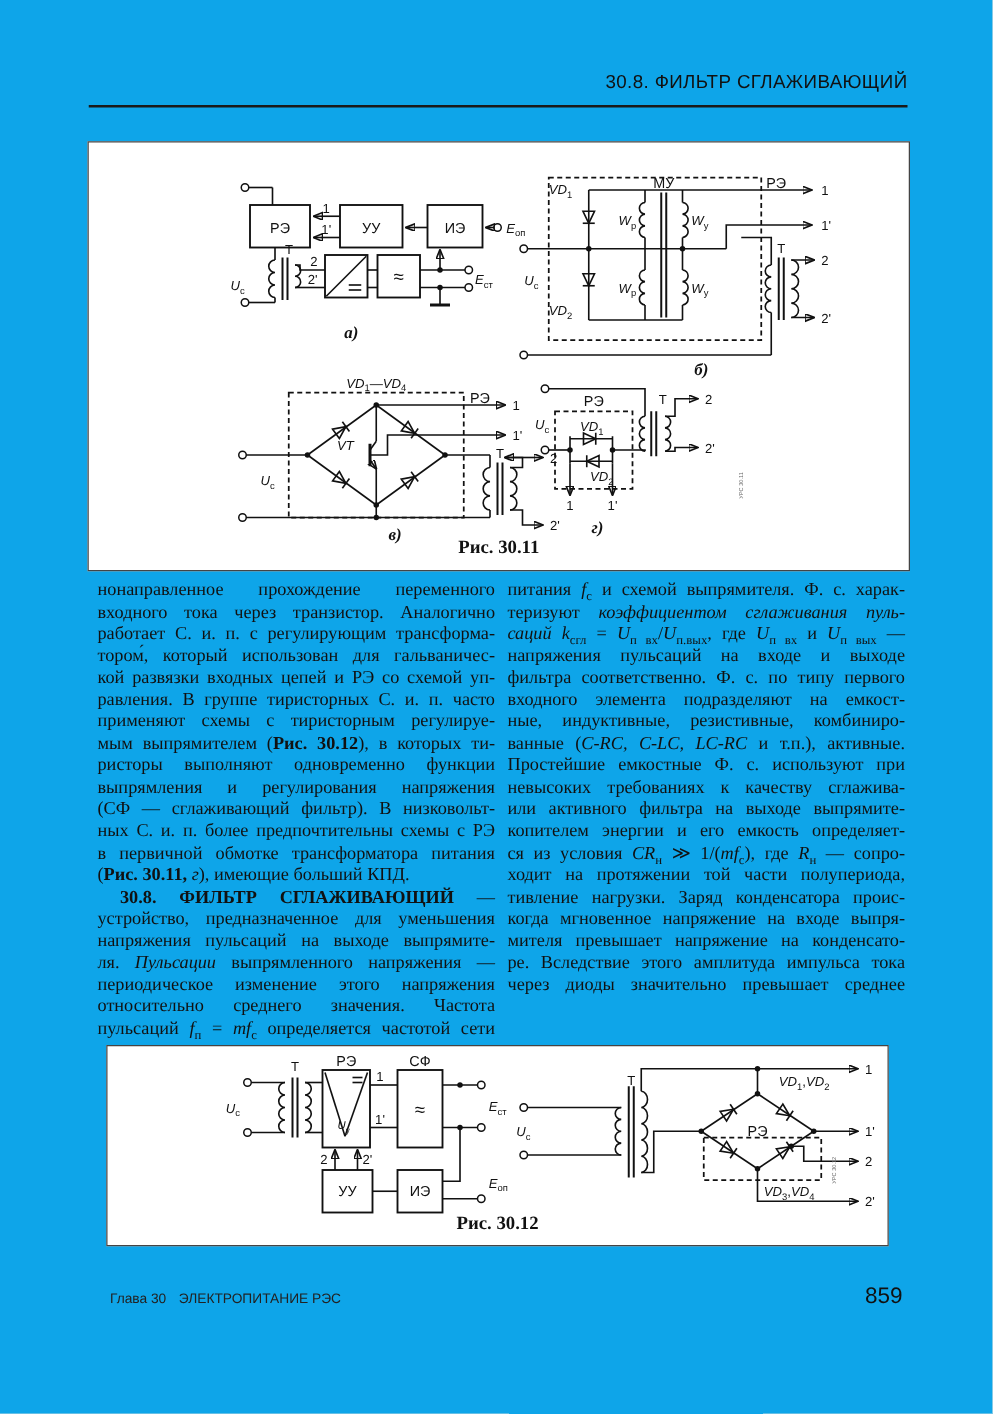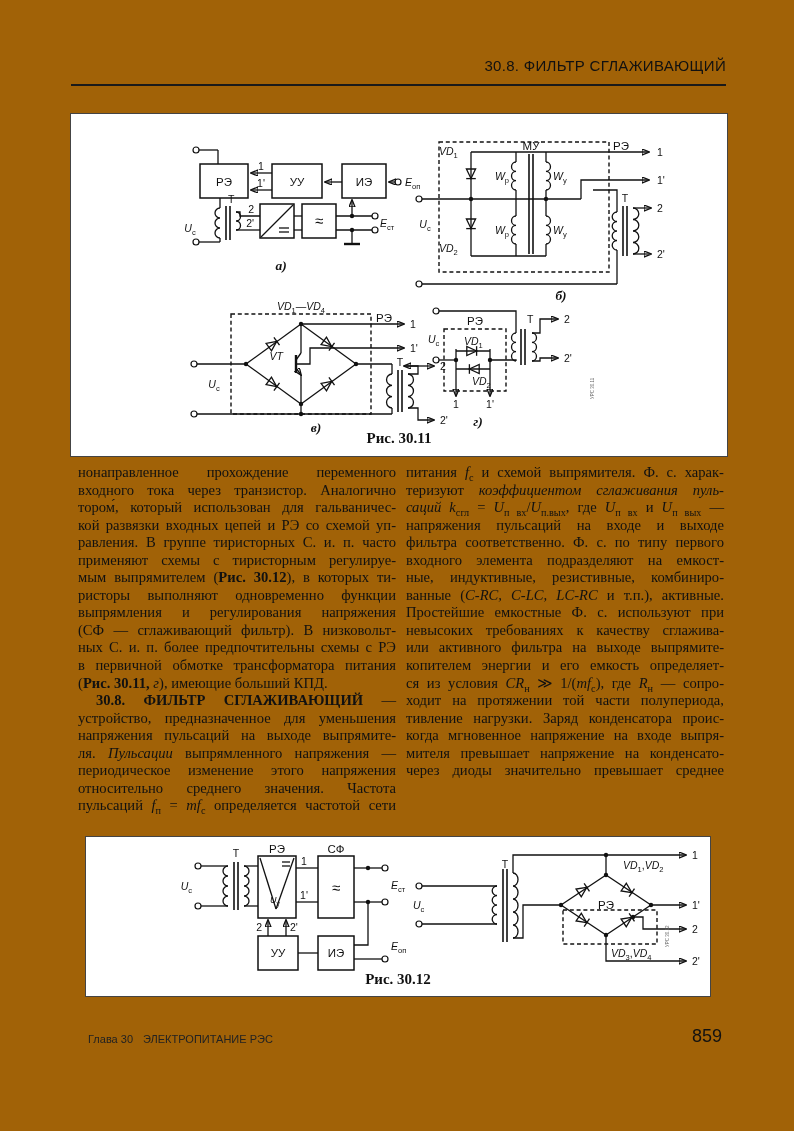--- a/index.html
+++ b/index.html
@@ -1,16 +1,16 @@
 <!DOCTYPE html>
 <html><head>
 <meta charset="utf-8">
 <style>
   html,body{margin:0;padding:0;background:#e8e8e4;}
-  .page{position:relative;width:794px;height:1131px;background:#a16207;margin:0 auto;
+  .page{position:relative;width:794px;height:1131px;background:#0ea5e9;margin:0 auto;
         font-family:"Liberation Serif","DejaVu Serif",serif;color:#111;overflow:hidden;}
   .hdr{position:absolute;top:57px;left:0;width:726px;text-align:right;
        font-family:"Liberation Sans","DejaVu Sans",sans-serif;font-size:15px;letter-spacing:.3px;}
   .rule{position:absolute;top:84px;left:71px;width:655px;height:2px;background:#1a1a1a;}
   .figbox{position:absolute;border:1px solid #444;background:#fff;}
   .fig1{left:70px;top:113px;width:656px;height:342px;}
   .fig2{left:85px;top:836px;width:624px;height:159px;}
   .figbox svg{position:absolute;overflow:visible;}
   .figcap{position:absolute;left:0;right:0;text-align:center;font-weight:bold;font-size:15px;}
   .col{position:absolute;top:464px;width:318px;font-size:14.6px;line-height:17.55px;text-align:justify;}
@@ -268,20 +268,21 @@
       <text class="tag" x="52" y="122" text-anchor="middle">г)</text>
       <text class="tiny" x="168" y="95" transform="rotate(-90 168,95)">УРС 30.11</text>
     </svg>
 
     <div class="figcap" style="top:316px">Рис. 30.11</div>
   </div>
 
   <div class="col colL">
       <div class="bl">нонаправленное прохождение переменного</div>
       <div class="bl">входного тока через транзистор. Аналогично</div>
+      <div class="bl">работает С. и. п. с регулирующим трансформа-</div>
       <div class="bl">тором́, который использован для гальваничес-</div>
       <div class="bl">кой развязки входных цепей и РЭ со схемой уп-</div>
       <div class="bl">равления. В группе тиристорных С. и. п. часто</div>
       <div class="bl">применяют схемы с тиристорным регулируе-</div>
       <div class="bl">мым выпрямителем (<b>Рис. 30.12</b>), в которых ти-</div>
       <div class="bl">ристоры выполняют одновременно функции</div>
       <div class="bl">выпрямления и регулирования напряжения</div>
       <div class="bl">(СФ — сглаживающий фильтр). В низковольт-</div>
       <div class="bl">ных С. и. п. более предпочтительны схемы с РЭ</div>
       <div class="bl">в первичной обмотке трансформатора питания</div>
@@ -305,20 +306,21 @@
       <div class="bl">ванные (<i>C-RC, C-LC, LC-RC</i> и т.п.), активные.</div>
       <div class="bl">Простейшие емкостные Ф. с. используют при</div>
       <div class="bl">невысоких требованиях к качеству сглажива-</div>
       <div class="bl">или активного фильтра на выходе выпрямите-</div>
       <div class="bl">копителем энергии и его емкость определяет-</div>
       <div class="bl">ся из условия <i>CR</i><sub>н</sub> ≫ 1/(<i>mf</i><sub>с</sub>), где <i>R</i><sub>н</sub> — сопро-</div>
       <div class="bl">ходит на протяжении той части полупериода,</div>
       <div class="bl">тивление нагрузки. Заряд конденсатора проис-</div>
       <div class="bl">когда мгновенное напряжение на входе выпря-</div>
       <div class="bl">мителя превышает напряжение на конденсато-</div>
+      <div class="bl">ре. Вследствие этого амплитуда импульса тока</div>
       <div class="bl">через диоды значительно превышает среднее</div>
     </div>
 
   <div class="figbox fig2">
 
     <svg style="left:10px;top:8px" width="330" height="148">
       <g>
         <circle class="term" cx="102" cy="21" r="3"></circle>
           <circle class="term" cx="102" cy="61" r="3"></circle>
         <line x1="105" y1="21" x2="132" y2="21"></line>

